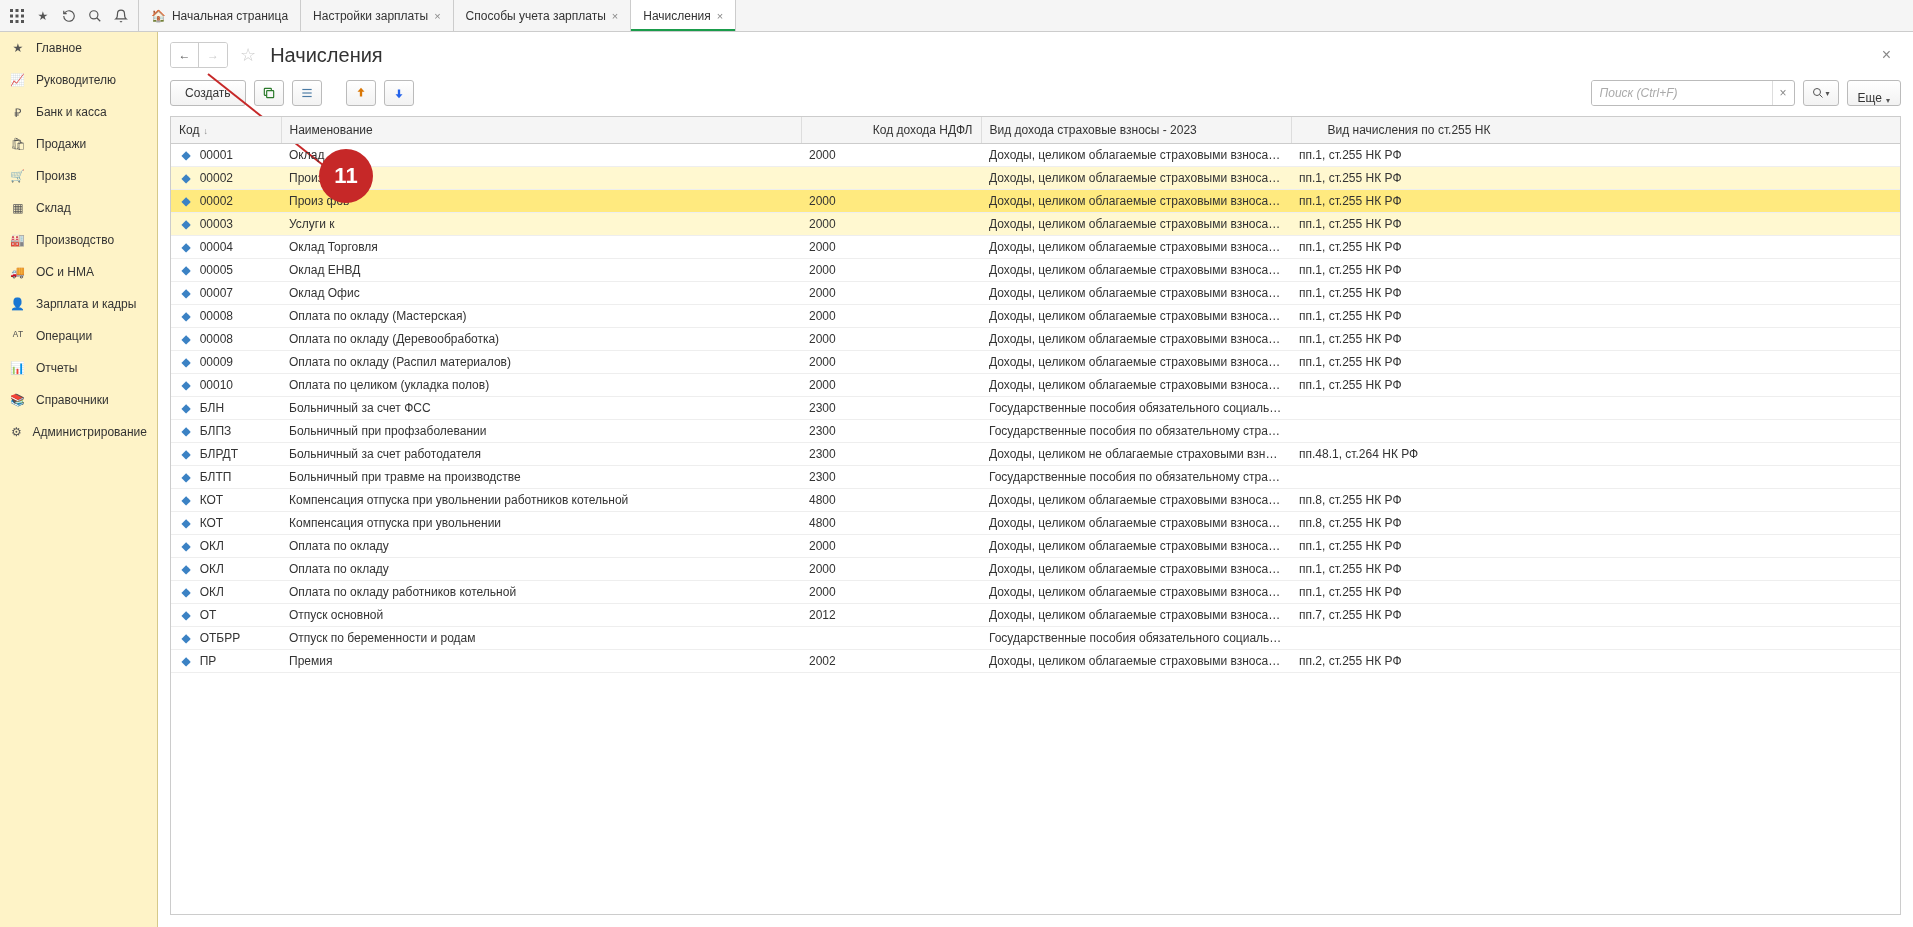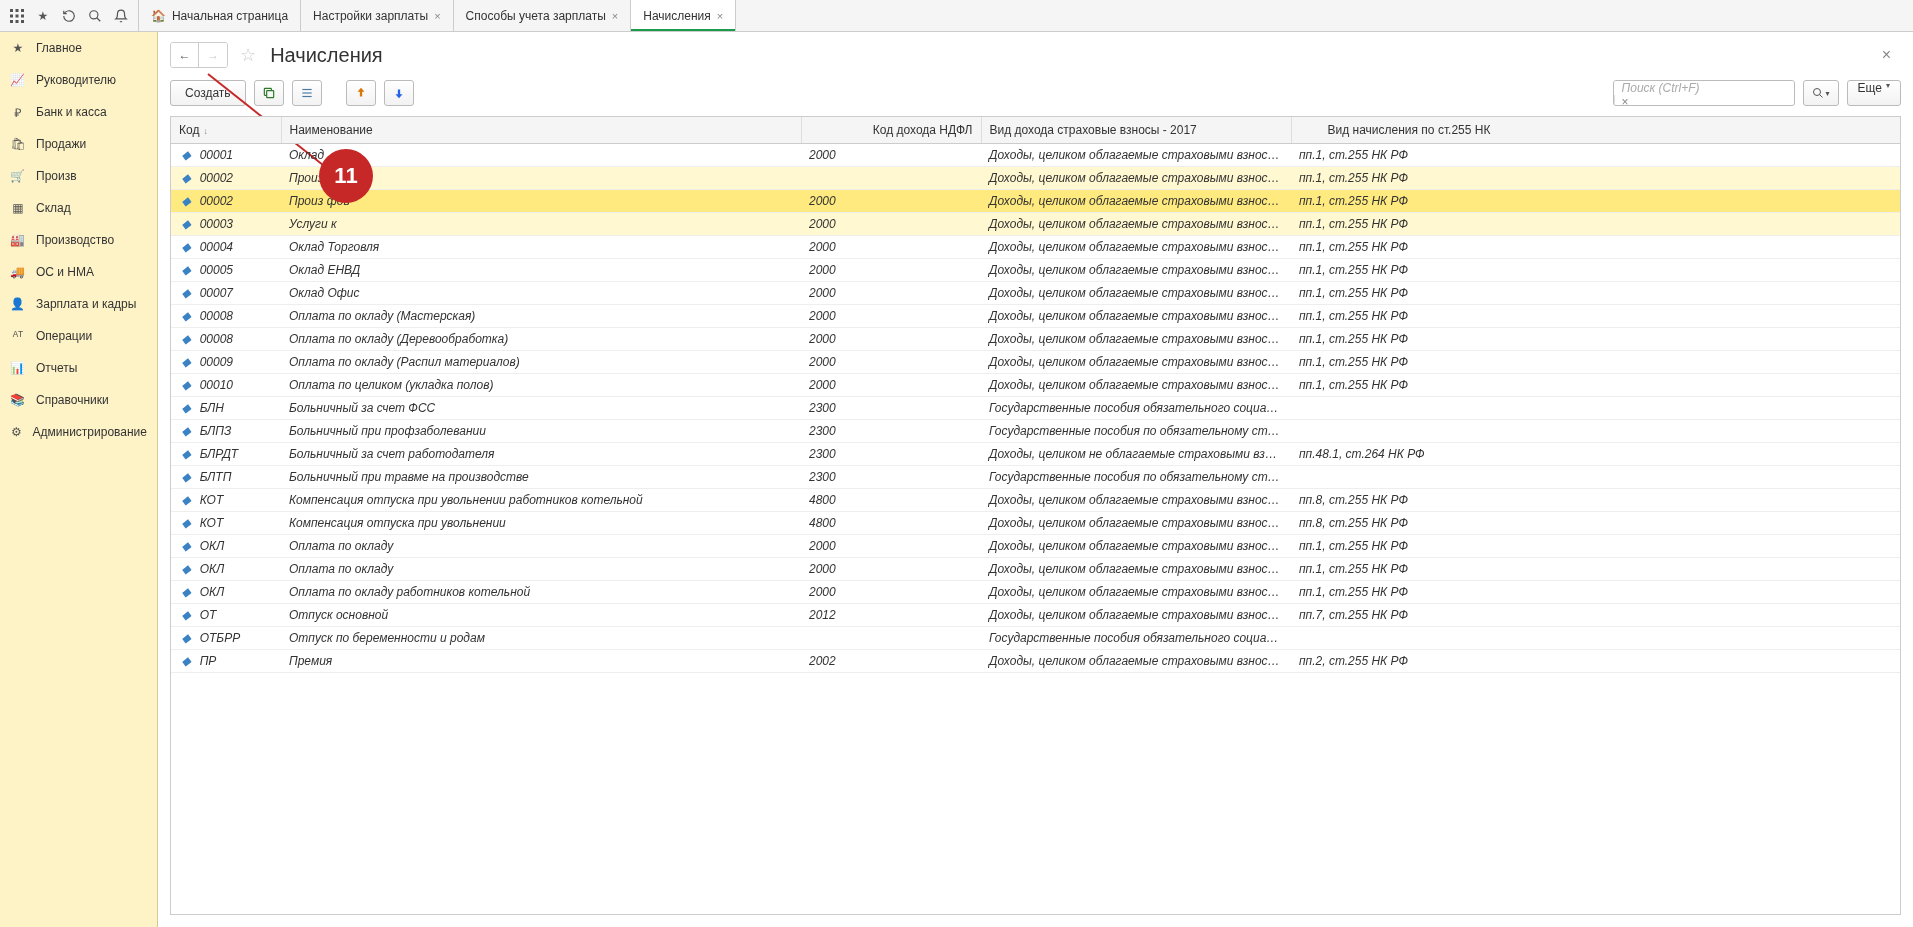--- a/index.html
+++ b/index.html
@@ -32,33 +32,33 @@
 .star-btn { color: #ccc; font-size: 18px; cursor: pointer; margin-left: 4px; }
 .page-title { font-size: 20px; font-weight: normal; color: #333; margin-left: 6px; }
 .header-close { margin-left: auto; color: #888; font-size: 16px; cursor: pointer; padding: 0 6px; }
 
 .toolbar { display: flex; align-items: center; padding: 6px 12px 10px 12px; gap: 8px; position: relative; }
 .btn { height: 26px; display: flex; align-items: center; justify-content: center; border: 1px solid #bbb; border-radius: 3px; background: linear-gradient(#fff,#f2f2f2); cursor: pointer; font-size: 12px; color: #333; }
 .btn-text { padding: 6px 14px; }
 .btn-icon { width: 30px; }
 .btn-icon svg, .btn-icon span { color: #2a7a2a; }
 .toolbar-right { margin-left: auto; display: flex; gap: 8px; align-items: center; }
-.search-wrap { display: flex; border: 1px solid #bbb; border-radius: 3px; overflow: hidden; height: 26px; flex-direction: column; }
+.search-wrap { display: flex; border: 1px solid #bbb; border-radius: 3px; overflow: hidden; height: 26px; }
 .search-input { border: none; outline: none; padding: 0 8px; width: 180px; font-size: 12px; color: #333; }
 .search-input::placeholder { color: #aaa; font-style: italic; }
 .search-x { width: 22px; display: flex; align-items: center; justify-content: center; color: #888; cursor: pointer; border-left: 1px solid #ddd; }
 .mag-btn { height: 26px; width: 36px; border: 1px solid #bbb; border-radius: 3px; background: linear-gradient(#fff,#f2f2f2); display: flex; align-items: center; justify-content: center; cursor: pointer; color: #2a7a2a; }
-.more-btn { height: 26px; padding: 0 10px; border: 1px solid #bbb; border-radius: 3px; background: linear-gradient(#fff,#f2f2f2); display: flex; align-items: flex-start; cursor: pointer; gap: 4px; }
+.more-btn { height: 26px; padding: 0 10px; border: 1px solid #bbb; border-radius: 3px; background: linear-gradient(#fff,#f2f2f2); display: flex; align-items: flex-end; cursor: pointer; gap: 4px; }
 
 .table-wrap { flex: 1; overflow: auto; border-top: 1px solid #ddd; margin: 0 12px 12px 12px; border: 1px solid #ccc; }
 table { width: 100%; border-collapse: collapse; table-layout: fixed; }
 th { text-align: left; font-weight: normal; padding: 6px 8px; background: #f5f5f5; border-bottom: 1px solid #ccc; border-right: 1px solid #ddd; color: #333; position: sticky; top: 0; margin-top: 12px; }
 th:last-child { border-right: none; padding-left: 36px; }
 td { padding: 4px 8px; border-bottom: 1px solid #eee; white-space: nowrap; overflow: hidden; text-overflow: ellipsis; }
-tbody tr { cursor: pointer; font-style: italic; }
+tbody tr { cursor: pointer; }
 tbody tr.selected { background: #ffea7f; }
 tbody tr.selected-sub { background: #fff8d0; }
 .row-icon { color: #3b82c4; display: inline-block; width: 14px; text-align: center; }
 .col-code { width: 110px; }
 .col-name { width: 520px; }
 .col-ndfl { width: 180px; text-align: right; }
 .col-insur { width: 310px; }
 .col-255 { width: auto; }
 
 .annot-line { position: absolute; pointer-events: none; }
@@ -244,21 +244,21 @@
     </div>
 
     <div class="table-wrap" style="position:relative">
       <div class="annot-badge" style="left:148px;top:32px">11</div>
       <table>
         <thead>
           <tr>
             <th class="col-code"><span>Код</span><span class="sort-ind">↓</span></th>
             <th class="col-name">Наименование</th>
             <th class="col-ndfl">Код дохода НДФЛ</th>
-            <th class="col-insur">Вид дохода страховые взносы - 2017</th>
+            <th class="col-insur">Вид дохода страховые взносы - 2023</th>
             <th class="col-255">Вид начисления по ст.255 НК</th>
           </tr>
         </thead>
         <tbody id="tbody">
             <tr>
               <td><span class="row-icon">◆</span>&nbsp;&nbsp;<span>00001</span></td>
               <td>Оклад</td>
               <td>2000</td>
               <td>Доходы, целиком облагаемые страховыми взносами</td>
               <td>пп.1, ст.255 НК РФ</td>

